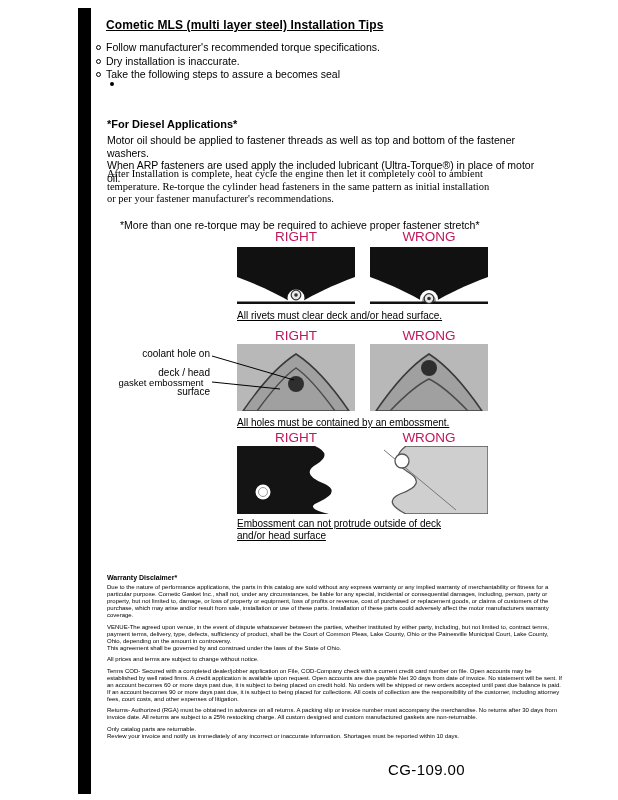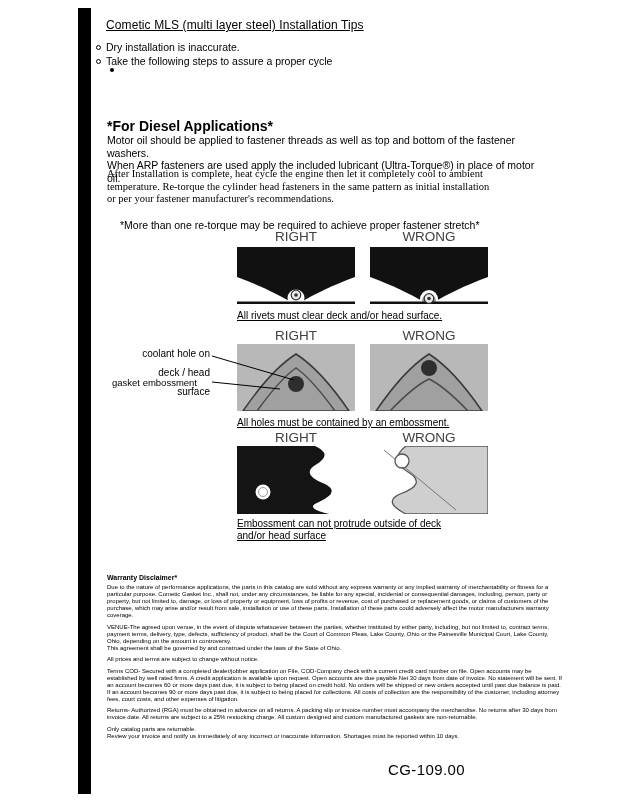--- a/index.html
+++ b/index.html
@@ -3,82 +3,86 @@
 <meta charset="utf-8">
 <style>
   * { margin:0; padding:0; box-sizing:border-box; }
   html,body { background:#ffffff; }
   body { width:618px; height:800px; font-family:"Liberation Sans", sans-serif; color:#000; }
   .page { position:relative; width:618px; height:800px; background:#fff; overflow:hidden; }
   .abs { position:absolute; }
 
   .leftbar { left:78px; top:8px; width:13px; height:786px; background:#000; }
 
-  .title { left:106px; top:18px; font-size:12px; font-weight:normal; text-decoration:underline; letter-spacing:0.1px; }
+  .title { left:106px; top:18px; font-size:12px; font-weight:bold; text-decoration:underline; letter-spacing:0.1px; }
 
   .tips { left:96px; top:41px; font-size:10.5px; line-height:13.5px; width:470px; }
   .tip { display:flex; align-items:center; }
   .tip.sub { margin-left:13px; }
   .marker { flex:none; width:5px; height:5px; border-radius:50%; margin-right:5px; }
   .marker.hollow { border:1px solid #000; background:#fff; width:5px; height:5px; }
   .marker.solid { background:#000; width:4px; height:4px; margin-left:1px; }
 
-  .diesel-heading { left:107px; top:118px; font-size:14px; font-weight:bold; }
+  .diesel-heading { left:107px; top:118px; font-size:11px; font-weight:bold; }
   .para { left:107px; width:440px; font-size:10.5px; line-height:12.5px; white-space:pre-line; }
   .para1 { top:134px; }
   .para2 { top:168px;font-family:Liberation Serif, serif; }
   .para3 { top:219px;margin-left:13px; }
 
-  .dg-label { width:118px; text-align:center; font-size:13.5px; color:#404040; }
+  .dg-label { width:118px; text-align:center; font-size:13.5px; color:#be185d; }
   .dg-box { width:118px; overflow:hidden; }
   .dg-box svg { display:block; }
   .caption { left:237px; font-size:10px; white-space:pre-line; line-height:12px;text-decoration:underline; }
 
   .row1-label { top:229px; }
   .row1-box { top:247px; height:57px; }
   .caption1 { top:310px; }
 
   .row2-label { top:328px; }
   .row2-box { top:344px; height:67px; }
   .caption2 { top:417px; }
 
   .row3-label { top:430px; }
   .row3-box { top:446px; height:68px; }
   .caption3 { top:518px; }
 
   .col-left { left:237px; }
   .col-right { left:370px; }
 
   .coolant-label { left:124px; top:344px; width:86px; text-align:right; font-size:10px; line-height:19px; white-space:pre-line; }
-  .emboss-label { left:112px; top:377px; width:98px; text-align:left; font-size:9.5px; }
+  .emboss-label { left:112px; top:377px; width:98px; text-align:center; font-size:9.5px; }
   .arrows { left:212px; top:348px; width:86px; height:46px; z-index:3; pointer-events:none; }
 
   .warranty-heading { left:107px; top:574px; font-size:7px; font-weight:bold; }
   .warranty { left:107px; top:584px; width:456px; font-size:6px; line-height:7px; }
   .warranty p { margin-bottom:4.5px; white-space:pre-line; }
 
   .footer { left:388px; top:761px; font-size:15px; letter-spacing:0.4px; }
 </style>
 </head>
 <body>
 
 <div class="page">
 
   <div class="abs leftbar"></div>
 
   <div class="abs title">Cometic MLS (multi layer steel) Installation Tips</div>
 
   <div class="abs tips">
     <div class="tip">
       <span class="marker hollow"></span>
+      <span>Follow manufacturer's recommended torque specifications.</span>
+    </div>
+    <div class="tip">
+      <span class="marker hollow"></span>
       <span>Dry installation is inaccurate.</span>
     </div>
     <div class="tip">
       <span class="marker hollow"></span>
-      <span>Take the following steps to assure a proper cycle</span>
+      <span>Take the following steps to assure a becomes seal</span>
     </div>
     <div class="tip sub">
       <span class="marker solid"></span>
     </div>
   </div>
 
   <div class="abs diesel-heading">*For Diesel Applications*</div>
   <div class="abs para para1">Motor oil should be applied to fastener threads as well as top and bottom of the fastener washers.
 When ARP fasteners are used apply the included lubricant (Ultra-Torque®) in place of motor oil.</div>
   <div class="abs para para2">After Installation is complete, heat cycle the engine then let it completely cool to ambient

